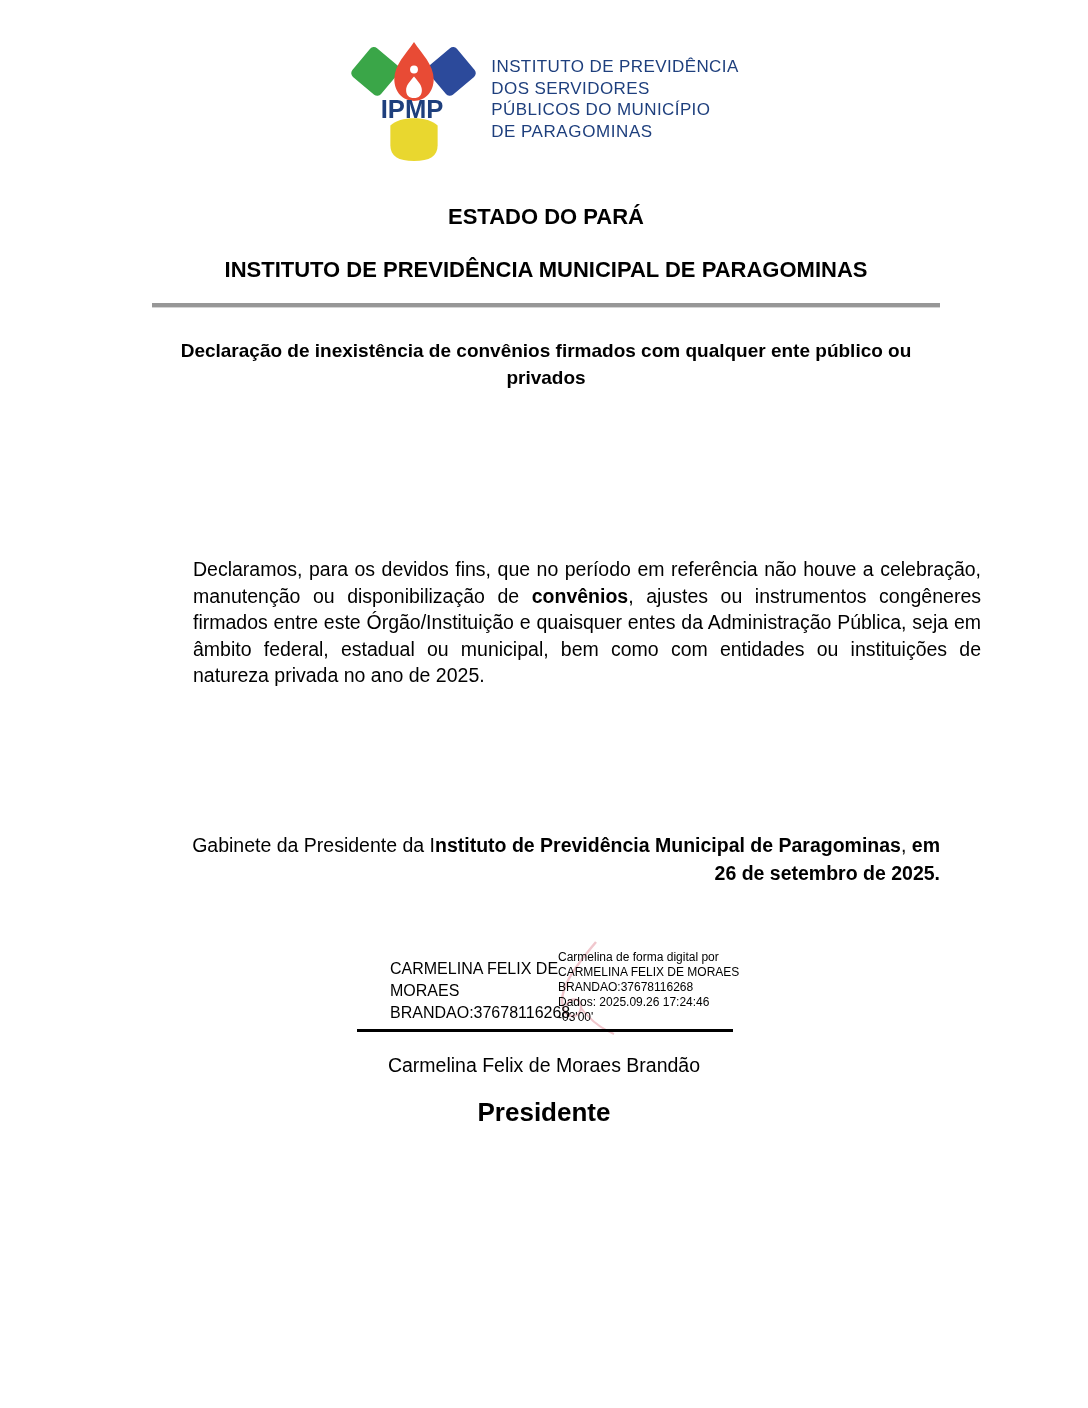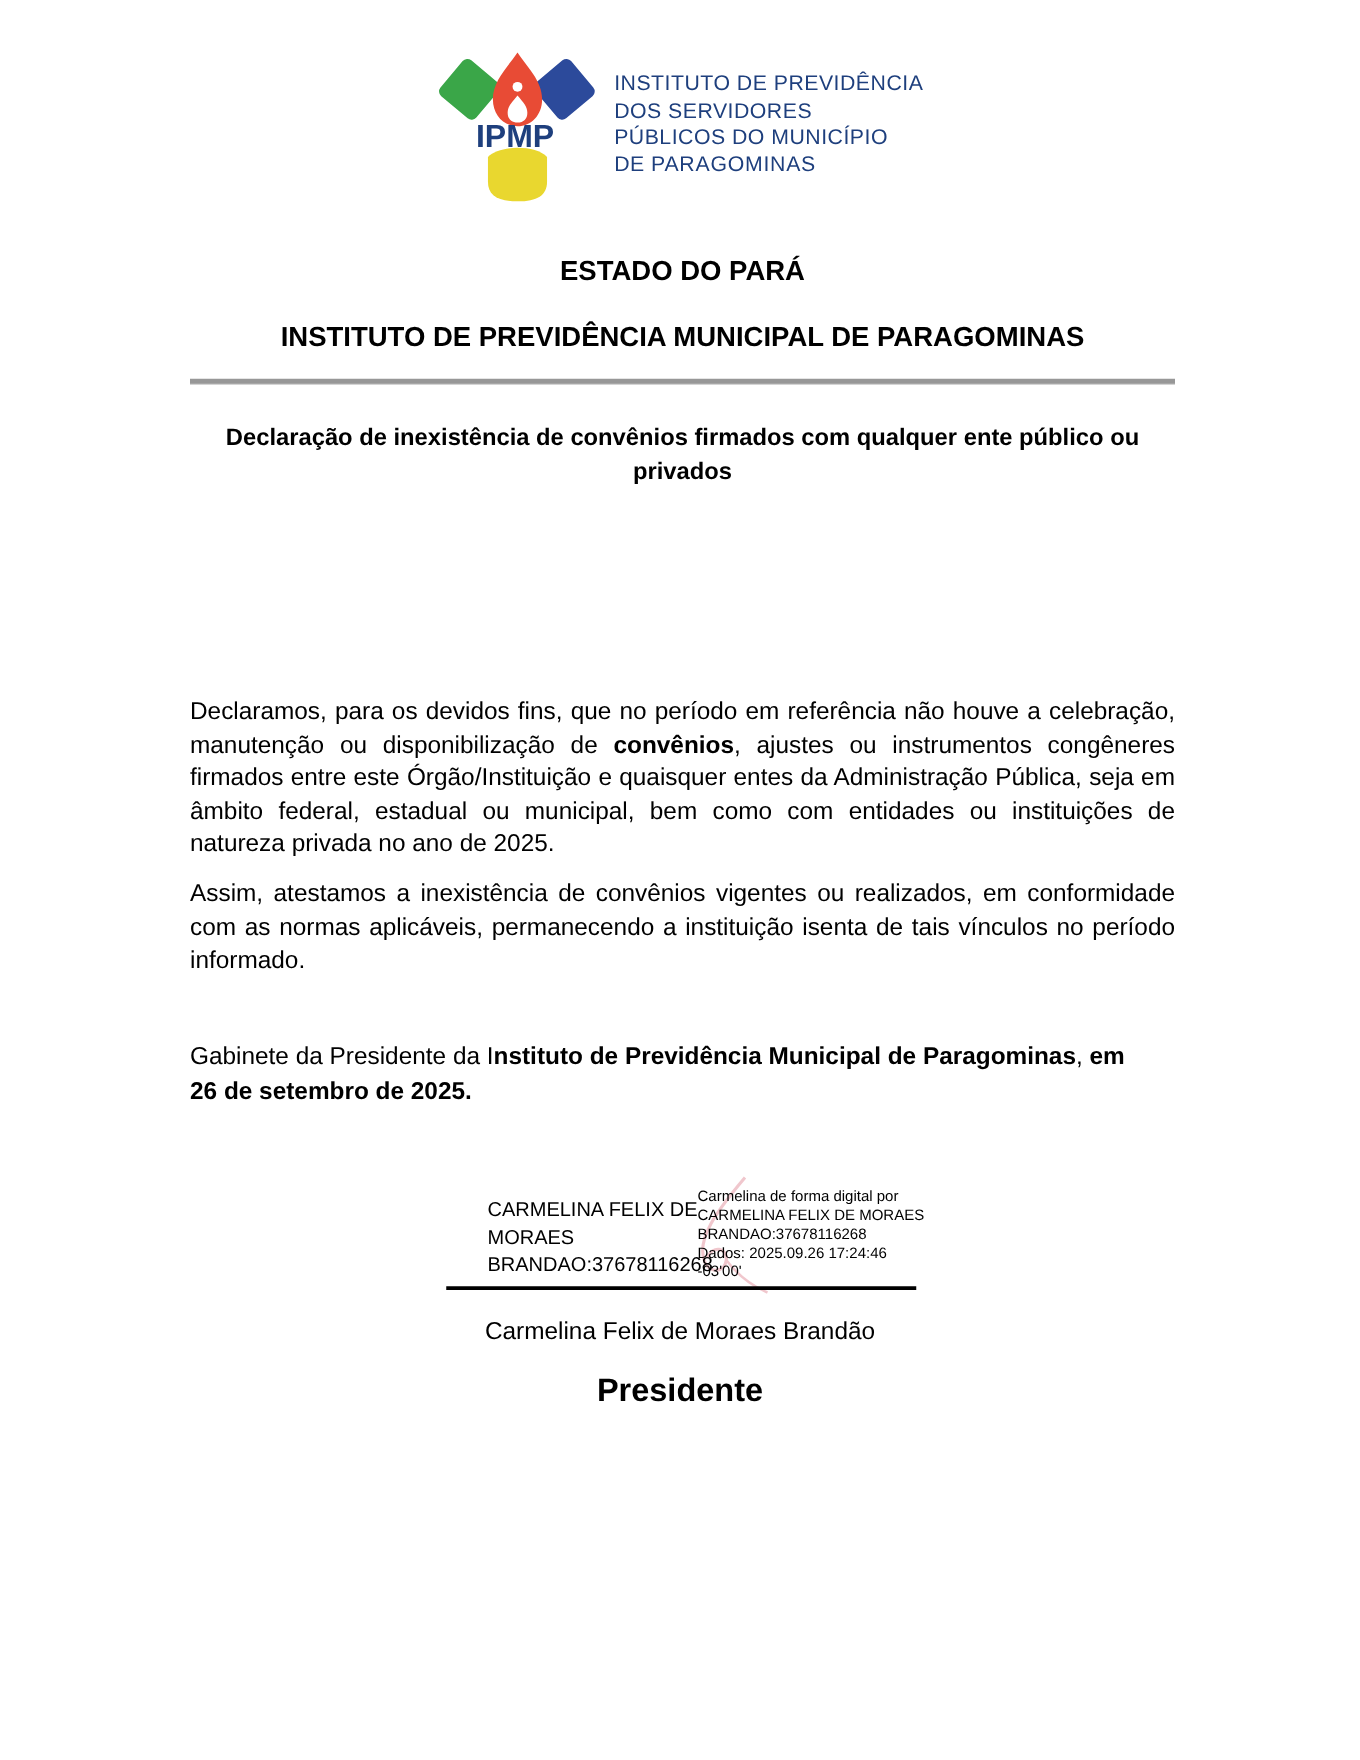--- a/index.html
+++ b/index.html
@@ -14,24 +14,24 @@
   .logo-svg text{font-family:"Liberation Sans",sans-serif;font-weight:bold;font-size:26px;}
   
   .title{position:absolute;left:152px;width:788px;text-align:center;font-weight:bold;font-size:22px;}
   .title-state{top:204px;}
   .title-institute{top:257px;}
   .rule{position:absolute;top:303px;left:152px;width:788px;height:4px;background:#979797;box-shadow:0 1px 0 #d4d4d4;}
   .subtitle{position:absolute;top:337px;left:152px;width:788px;font-weight:bold;font-size:19px;line-height:27px;text-align:center;}
   .subtitle-inner{max-width:762px;margin:0 auto;}
   
   .para{position:absolute;left:152px;width:788px;font-size:19.5px;line-height:26.5px;text-align:justify;}
-  .para-1{top:556px;}
+  .para-1{top:556px;margin-left:41px;}
   .para-2{top:702px;}
   .bold{font-weight:bold;}
-  .closing{position:absolute;top:831px;left:152px;width:788px;text-align:left;font-size:19.5px;line-height:28px;}
+  .closing{position:absolute;top:831px;left:152px;width:788px;text-align:right;font-size:19.5px;line-height:28px;}
   
   .stamp{position:absolute;top:948px;left:390px;display:flex;align-items:flex-start;}
   .stamp-left{width:168px;margin-top:10px;font-size:16px;line-height:22px;position:relative;z-index:1;}
   .stamp-left div{white-space:nowrap;}
   .stamp-right{width:195px;font-size:12px;line-height:15px;position:relative;z-index:1;margin-top:2px;}
   .stamp-right div{white-space:nowrap;}
   .ribbon{position:absolute;left:146px;top:-8px;z-index:0;opacity:0.55;}
   .sig-line{position:absolute;top:1029px;left:357px;width:376px;height:3px;background:#000;}
   .sig-name{position:absolute;top:1054px;left:0;width:100%;text-align:center;font-size:19.5px;}
   .sig-role{position:absolute;top:1097px;left:0;width:100%;text-align:center;font-size:26px;font-weight:bold;}
@@ -62,21 +62,20 @@
   <div class="title title-institute">INSTITUTO DE PREVIDÊNCIA MUNICIPAL DE PARAGOMINAS</div>
   <div class="title title-state">ESTADO DO PARÁ</div>
   <div class="rule"></div>
 
   <div class="subtitle">
     <div class="subtitle-inner">Declaração de inexistência de convênios firmados com qualquer ente público ou privados</div>
   </div>
 
   <div class="para para-1"><span>Declaramos, para os devidos fins, que no período em referência não houve a celebração, manutenção ou disponibilização de </span><span class="bold">convênios</span><span>, ajustes ou instrumentos congêneres firmados entre este Órgão/Instituição e quaisquer entes da Administração Pública, seja em âmbito federal, estadual ou municipal, bem como com entidades ou instituições de natureza privada no ano de 2025.</span></div>
 
-  <div class="para para-2">Assim, atestamos a inexistência de convênios vigentes ou realizados, em conformidade com as normas aplicáveis, permanecendo a instituição isenta de tais vínculos no período informado.</div>
 
   <div class="closing"><span>Gabinete da Presidente da I</span><span class="bold">nstituto de Previdência Municipal de Paragominas</span><span>,</span><span class="bold"> em</span><br><span class="bold">26 de setembro de 2025.</span></div>
 
   <div class="stamp">
     <svg class="ribbon" width="100" height="96" viewBox="0 0 100 96">
       <path d="M60,2 C38,28 20,52 28,70 C32,79 44,78 45,68 C46,58 34,56 30,66" fill="none" stroke-width="2.5" stroke="#e59aa5"></path>
       <path d="M45,68 C54,80 64,88 78,94" fill="none" stroke-width="2" stroke="#e59aa5"></path>
     </svg>
     <div class="stamp-left">
       <div>CARMELINA FELIX DE</div>

